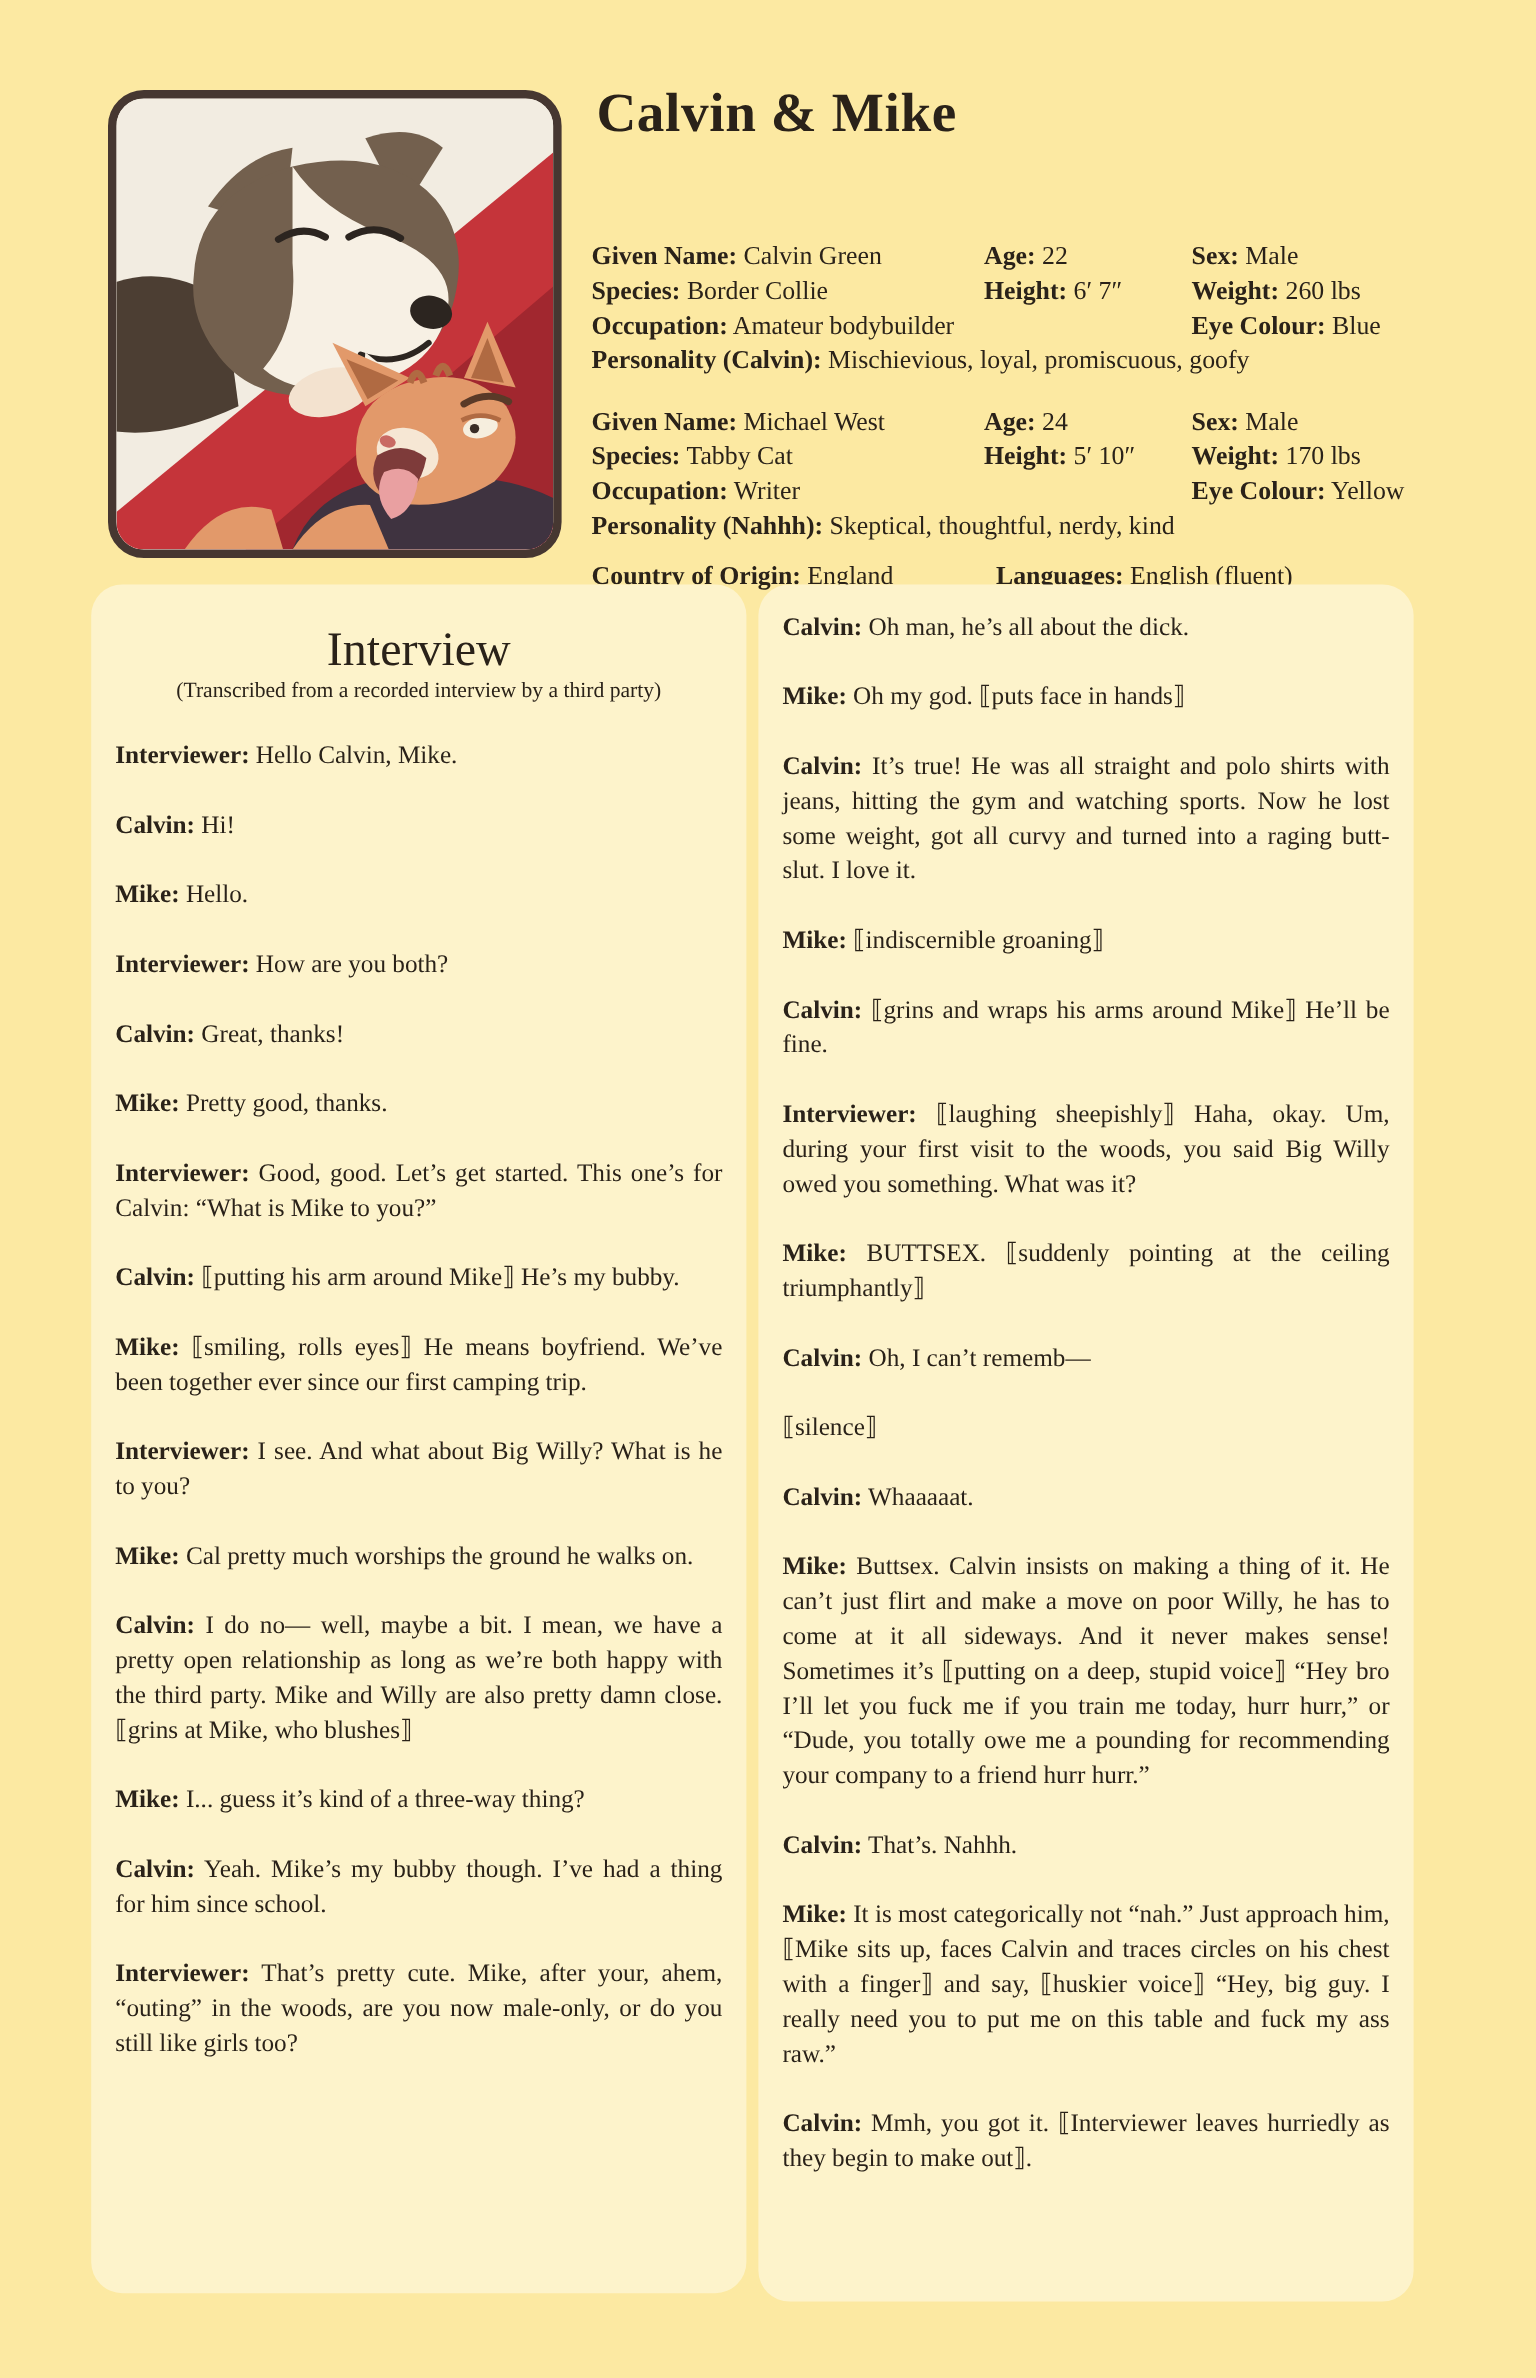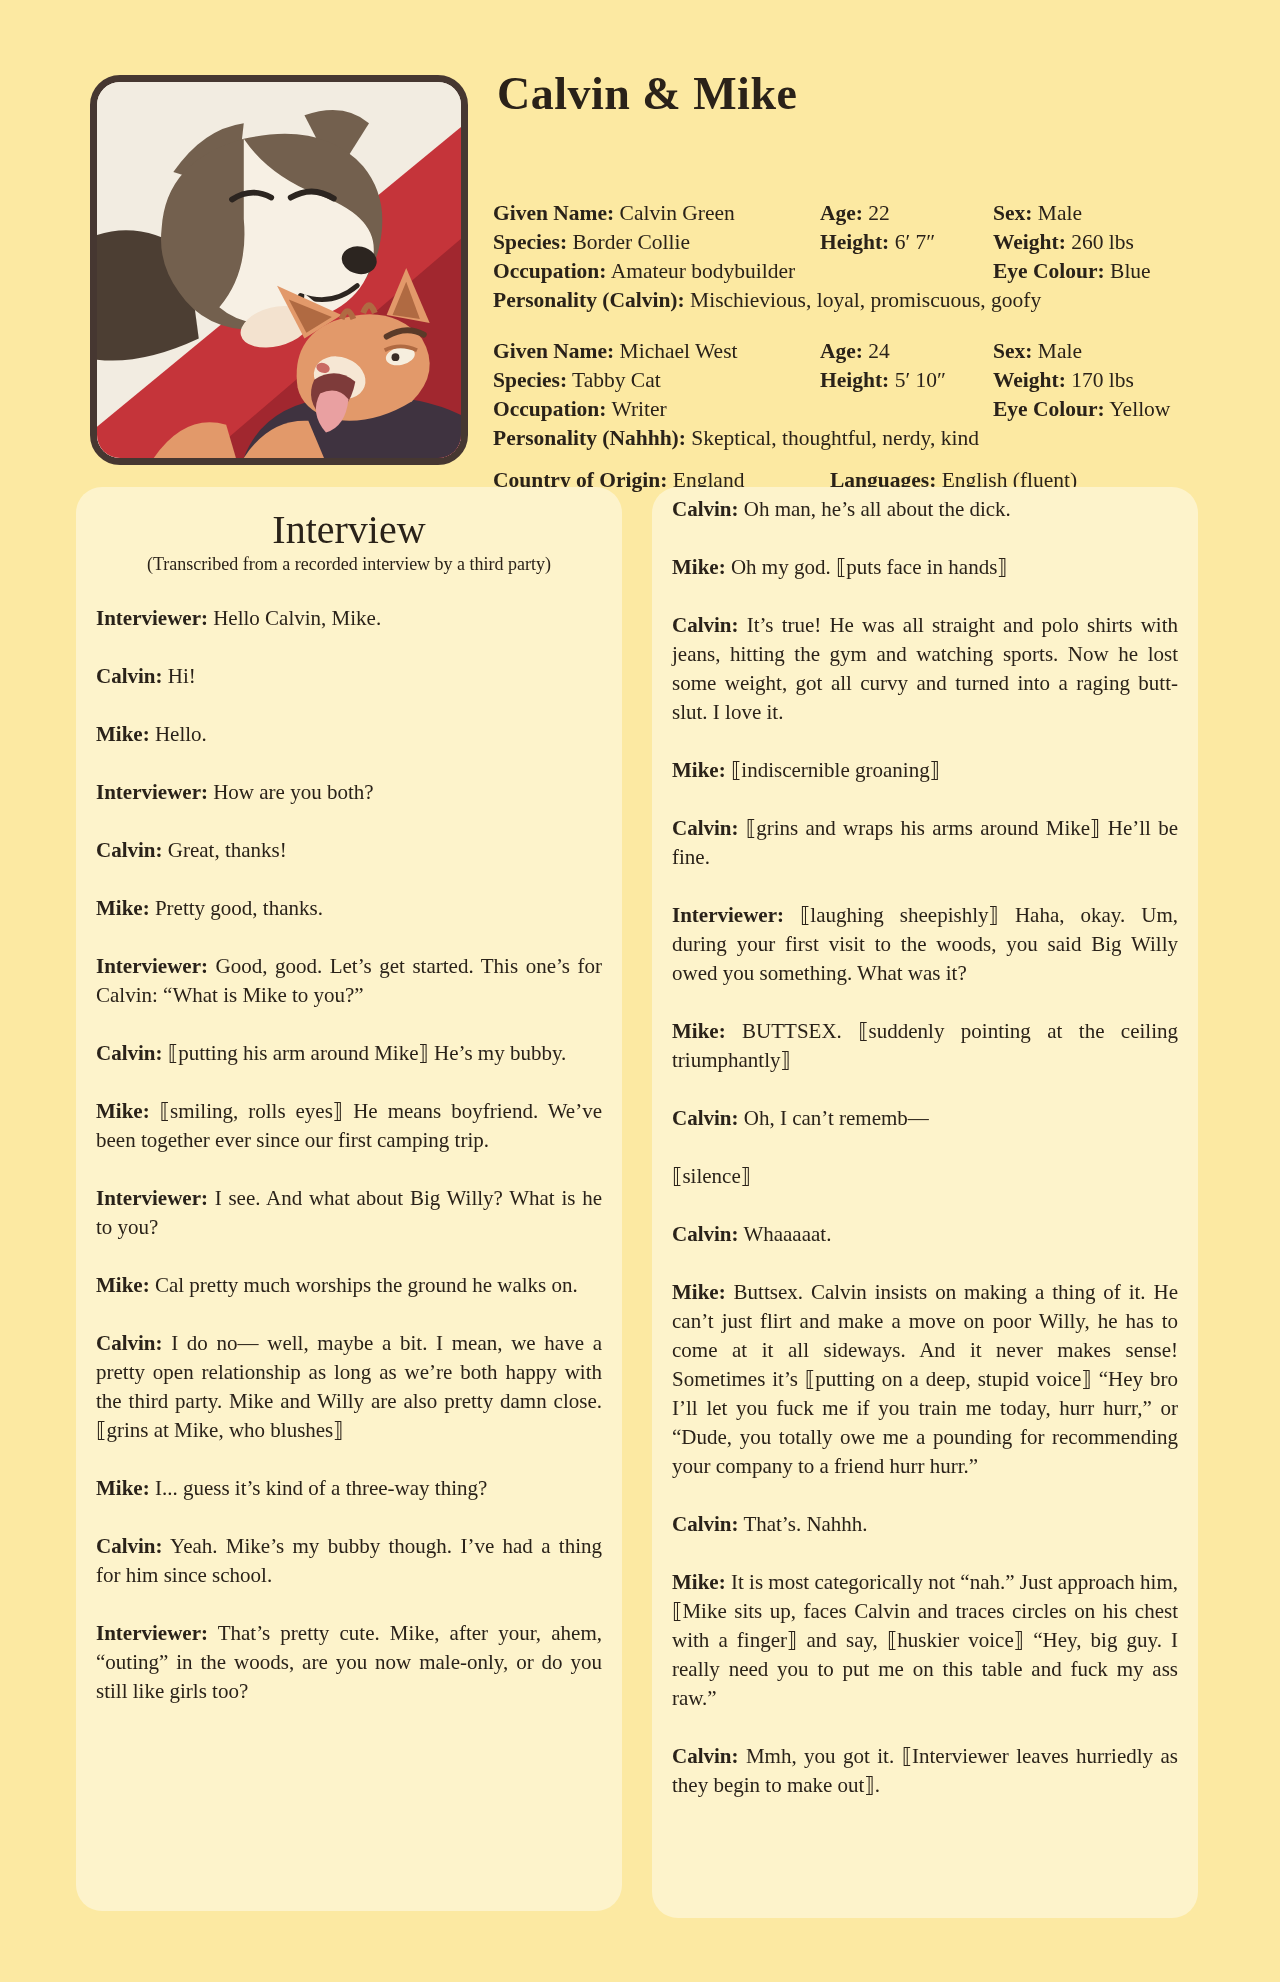--- a/index.html
+++ b/index.html
@@ -53,22 +53,22 @@
 
   
   .panel {
     position: absolute;
     top: 487px;
     width: 546px;
     box-sizing: border-box;
     background: var(--panel-bg, #fdf3cb);
     border-radius: 26px;
   }
-  #left-panel  { left: 76px;  height: 1424px; padding: 20px 20px 0; }
-  #right-panel { left: 652px; height: 1431px; padding: 8px 20px 0; }
+  #left-panel  { left: 76px;  height: 1424px; padding: 31px 20px 0; }
+  #right-panel { left: 632px; height: 1431px; padding: 21px 20px 0; }
 
   .interview-title {
     margin: 0;
     text-align: center;
     font-size: 40px;
     line-height: 46px;
     font-weight: 400;
   }
   .interview-subtitle {
     margin: 0 0 29px;

